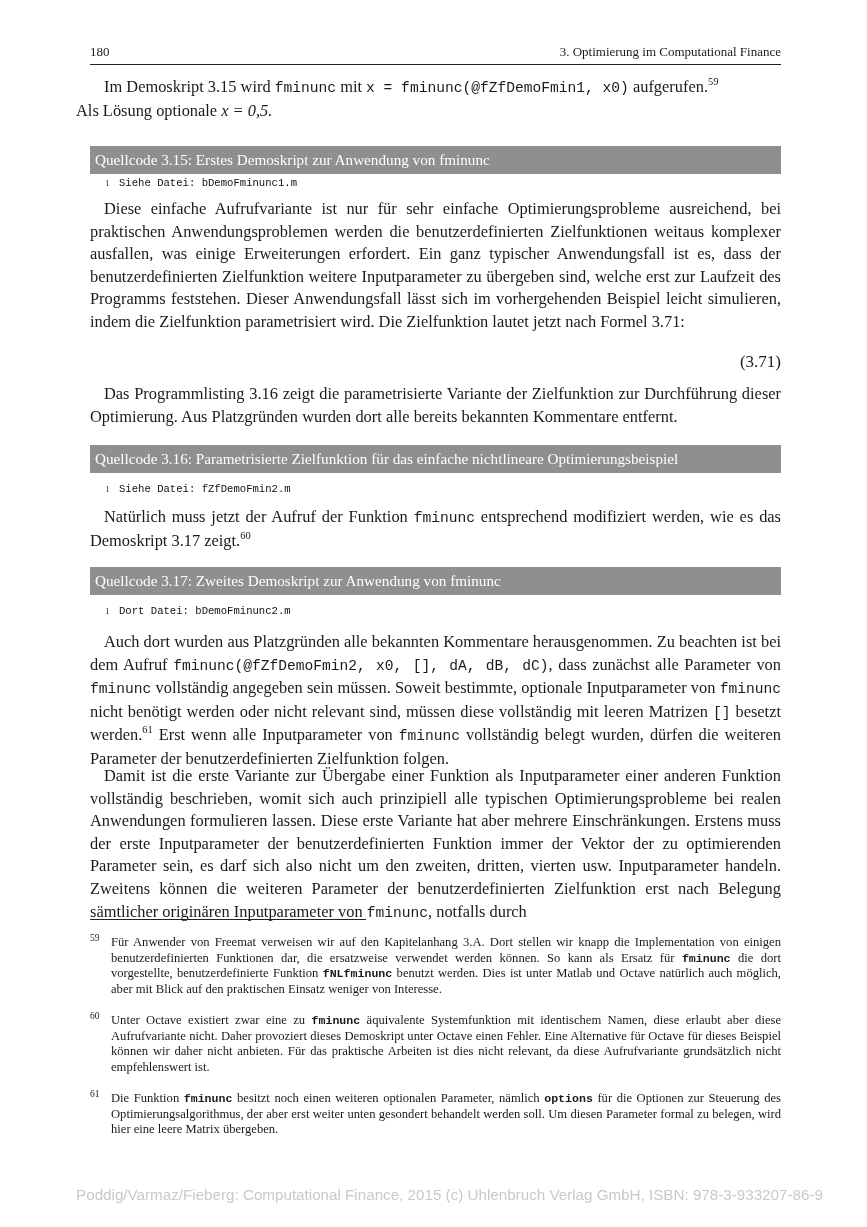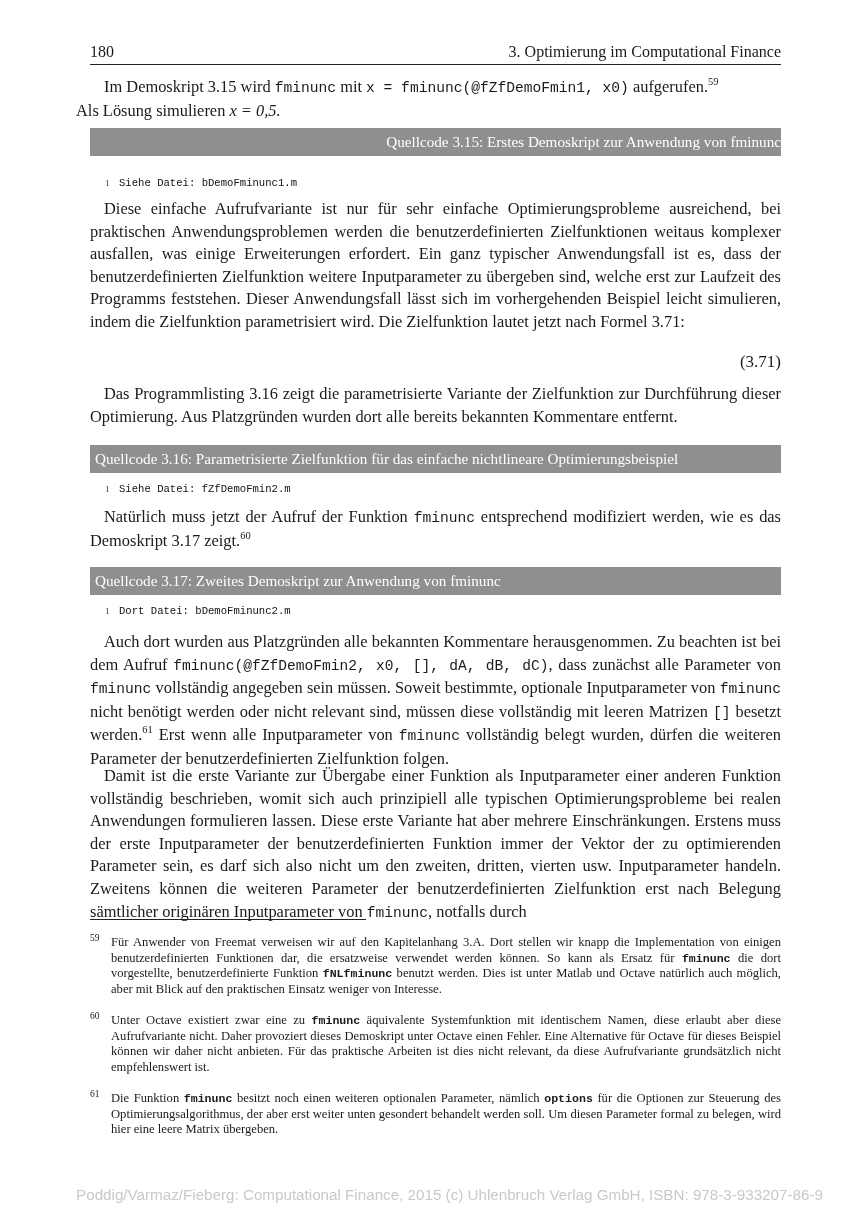--- a/index.html
+++ b/index.html
@@ -1,20 +1,20 @@
 <!DOCTYPE html>
 <html><head>
 <meta charset="utf-8">
 <style>
   html, body { margin: 0; padding: 0; background: #ffffff; }
   body { width: 867px; height: 1227px; position: relative; overflow: hidden;
          font-family: "Liberation Serif", "DejaVu Serif", serif; color: #1a1a1a; }
   .page { position: absolute; left: 90px; top: 0; width: 691px; }
   .header { position: absolute; top: 42px; left: 0; width: 691px; height: 22px;
-            border-bottom: 1px solid #222; font-size: 16px; line-height: 20px; }
+            border-bottom: 1px solid #222; font-size: 13px; line-height: 20px; }
   .header .pnum { position: absolute; left: 0; top: 0; }
   .header .chap { position: absolute; right: 0; top: 0; }
   .para { position: absolute; left: 0; width: 691px; font-size: 16.4px; line-height: 22.6px;
           text-align: justify; text-indent: 14px; margin: 0; }
   .mono { font-family: "Liberation Mono", "DejaVu Sans Mono", monospace; font-size: 14.6px; }
   sup { font-size: 10.5px; vertical-align: 0; position: relative; top: -7px; line-height: 0; }
   .caption { position: absolute; left: 0; width: 691px; height: 28px; background: #8f8f8f;
              color: #ffffff; font-size: 15.2px; line-height: 28px; padding-left: 5px; box-sizing: border-box; }
   .code { position: absolute; left: 15px; font-family: "Liberation Mono", "DejaVu Sans Mono", monospace;
           font-size: 10.6px; line-height: 14px; color: #111; }
@@ -33,23 +33,23 @@
 </head>
 <body>
 
 <div class="page">
 
   <div class="header">
     <span class="pnum">180</span>
     <span class="chap">3.  Optimierung im Computational Finance</span>
   </div>
 
-  <p class="para" style="top:76px;"><span>Im Demoskript 3.15 wird </span><span class="mono">fminunc</span><span> mit </span><span class="mono">x = fminunc(@fZfDemoFmin1, x0)</span><span> aufgerufen.</span><sup>59</sup><br><span style="margin-left:-14px;">Als Lösung simulieren </span><i>x = 0,5.</i></p>
+  <p class="para" style="top:76px;"><span>Im Demoskript 3.15 wird </span><span class="mono">fminunc</span><span> mit </span><span class="mono">x = fminunc(@fZfDemoFmin1, x0)</span><span> aufgerufen.</span><sup>59</sup><br><span style="margin-left:-14px;">Als Lösung optionale </span><i>x = 0,5.</i></p>
 
-  <div class="caption" style="top:128px;text-align:right;">Quellcode 3.15: Erstes Demoskript zur Anwendung von fminunc</div>
+  <div class="caption" style="top:146px;">Quellcode 3.15: Erstes Demoskript zur Anwendung von fminunc</div>
   <div class="code" style="top:176px;"><span class="ln">1</span><span>Siehe Datei: bDemoFminunc1.m</span></div>
 
   <p class="para" style="top:198px;">Diese einfache Aufrufvariante ist nur für sehr einfache Optimierungsprobleme ausreichend, bei praktischen Anwendungsproblemen werden die benutzerdefinierten Zielfunktionen weitaus komplexer ausfallen, was einige Erweiterungen erfordert. Ein ganz typischer Anwendungsfall ist es, dass der benutzerdefinierten Zielfunktion weitere Inputparameter zu übergeben sind, welche erst zur Laufzeit des Programms feststehen. Dieser Anwendungsfall lässt sich im vorhergehenden Beispiel leicht simulieren, indem die Zielfunktion parametrisiert wird. Die Zielfunktion lautet jetzt nach Formel 3.71:</p>
 
   <div class="formula" style="top:350px;">
     <span class="num">(3.71)</span>
   </div>
 
   <p class="para" style="top:383px;">Das Programmlisting 3.16 zeigt die parametrisierte Variante der Zielfunktion zur Durchführung dieser Optimierung. Aus Platzgründen wurden dort alle bereits bekannten Kommentare entfernt.</p>
 

